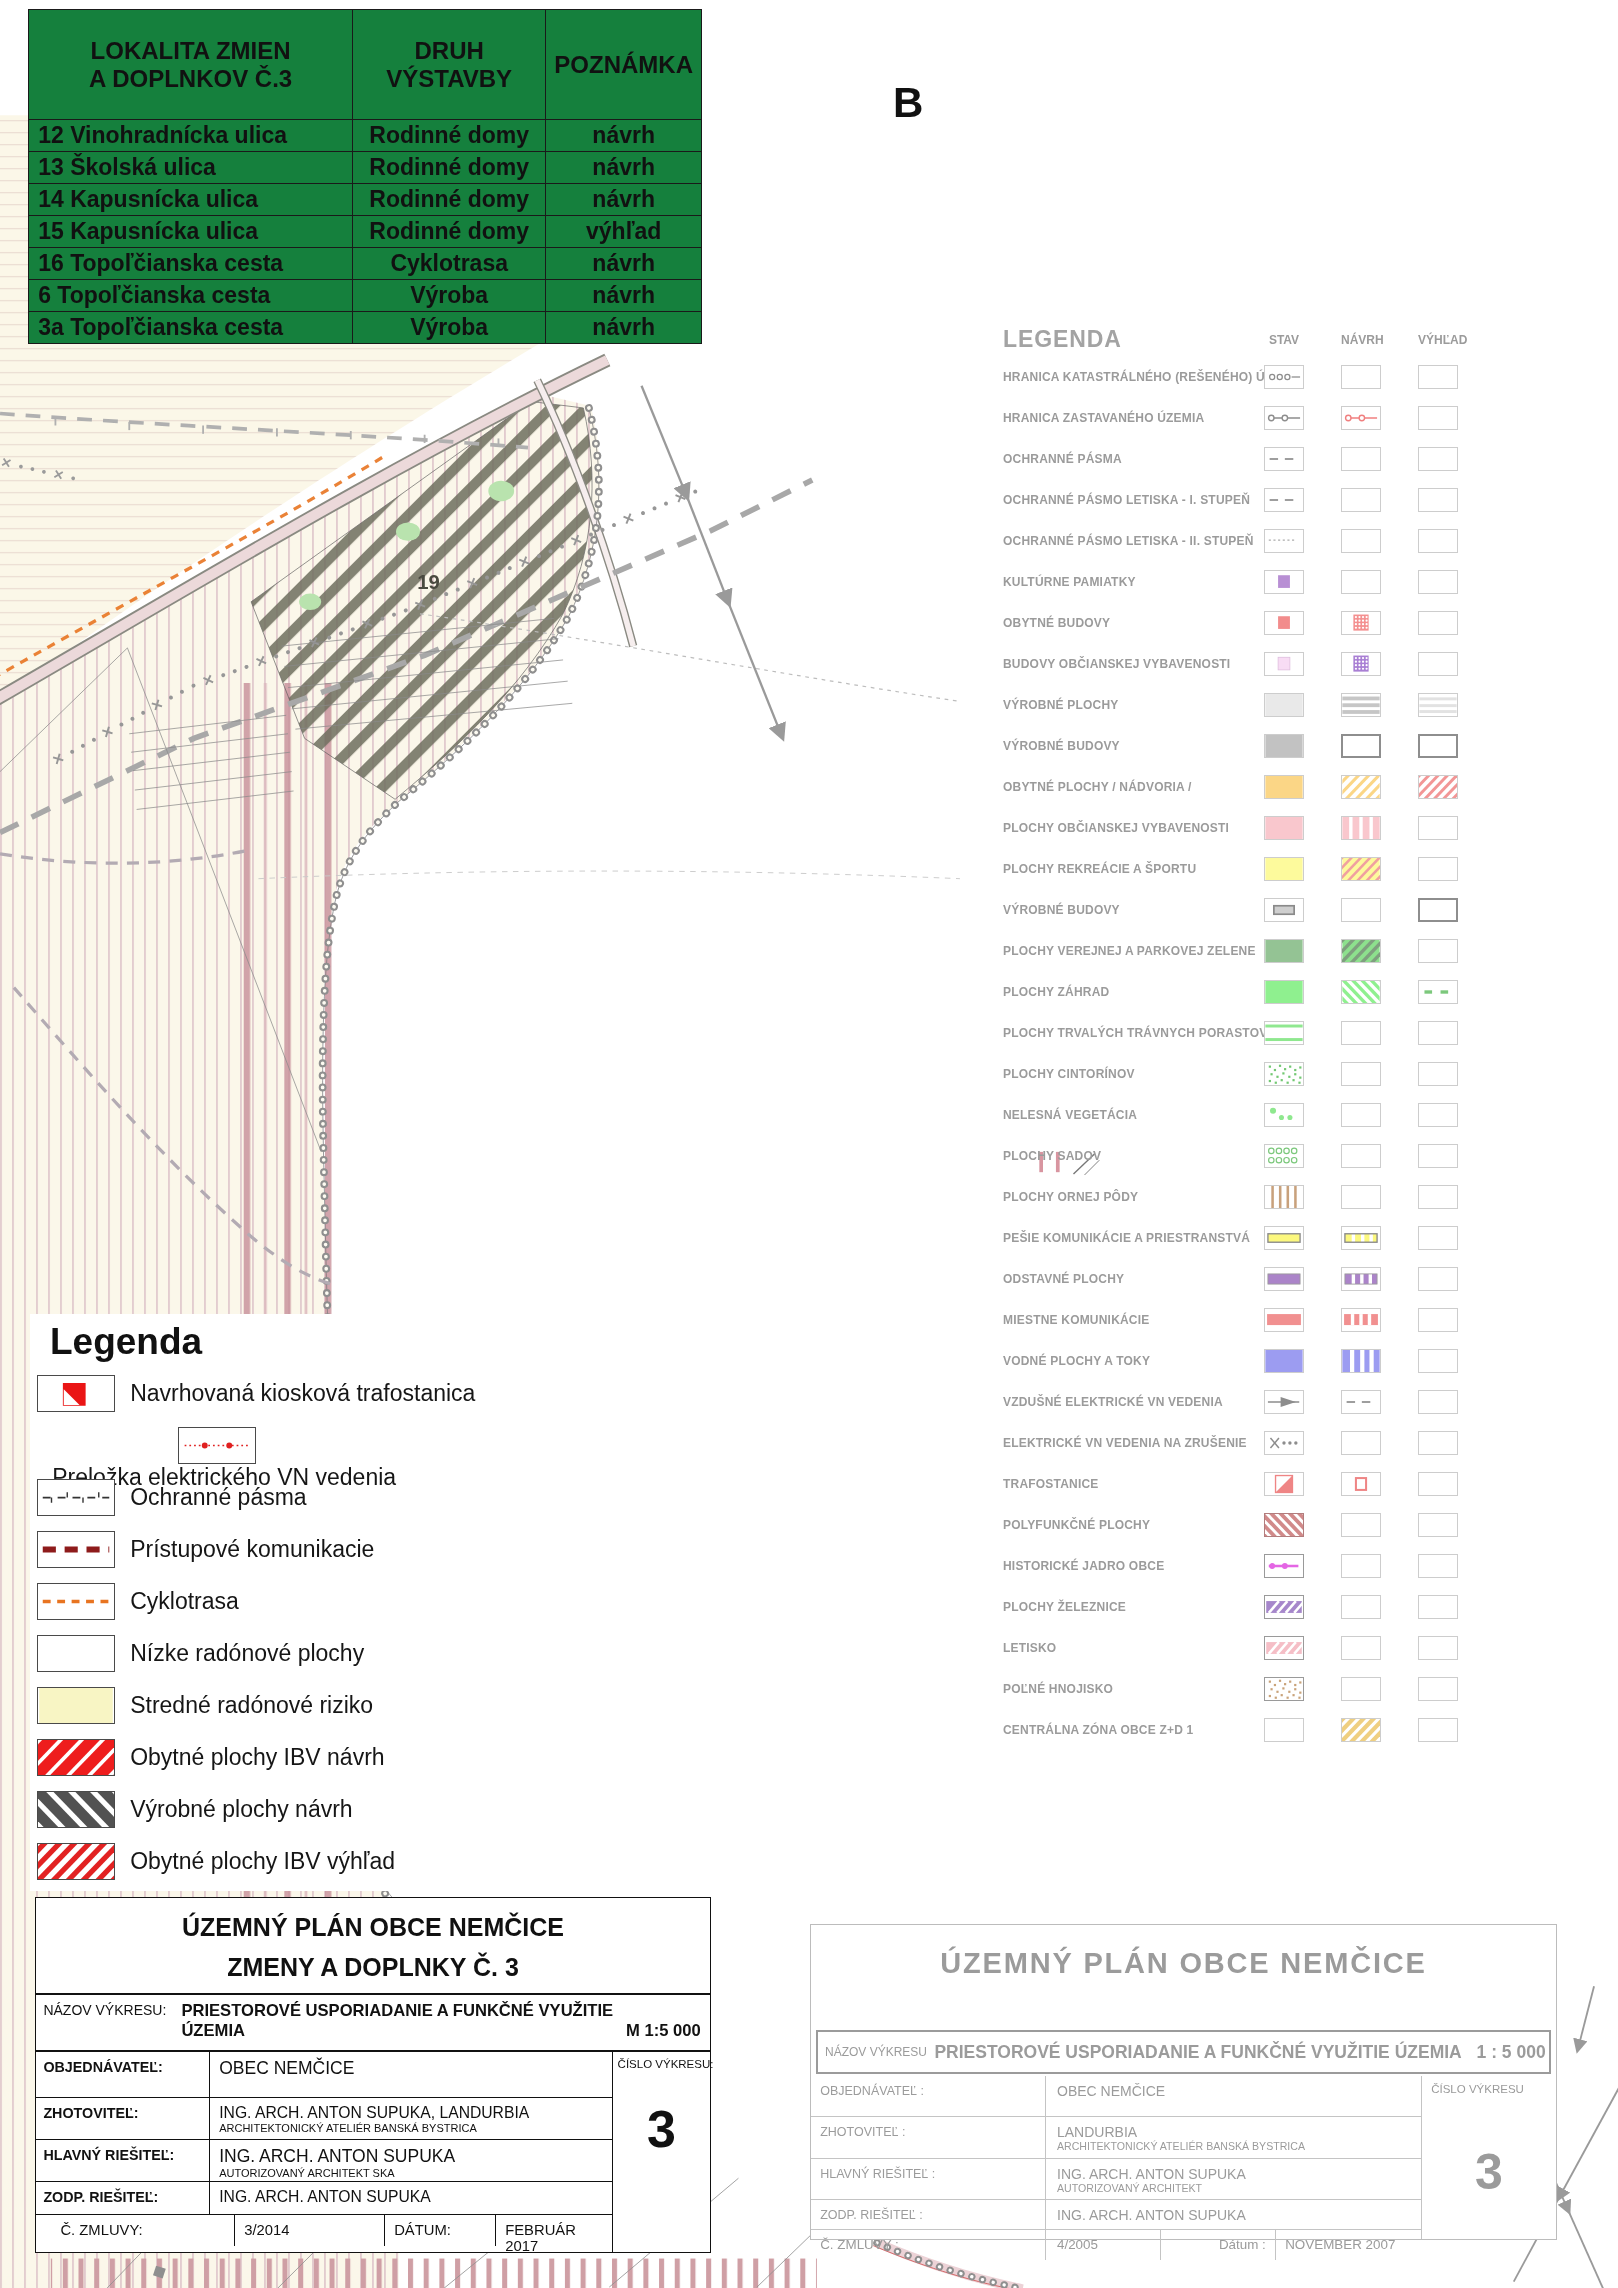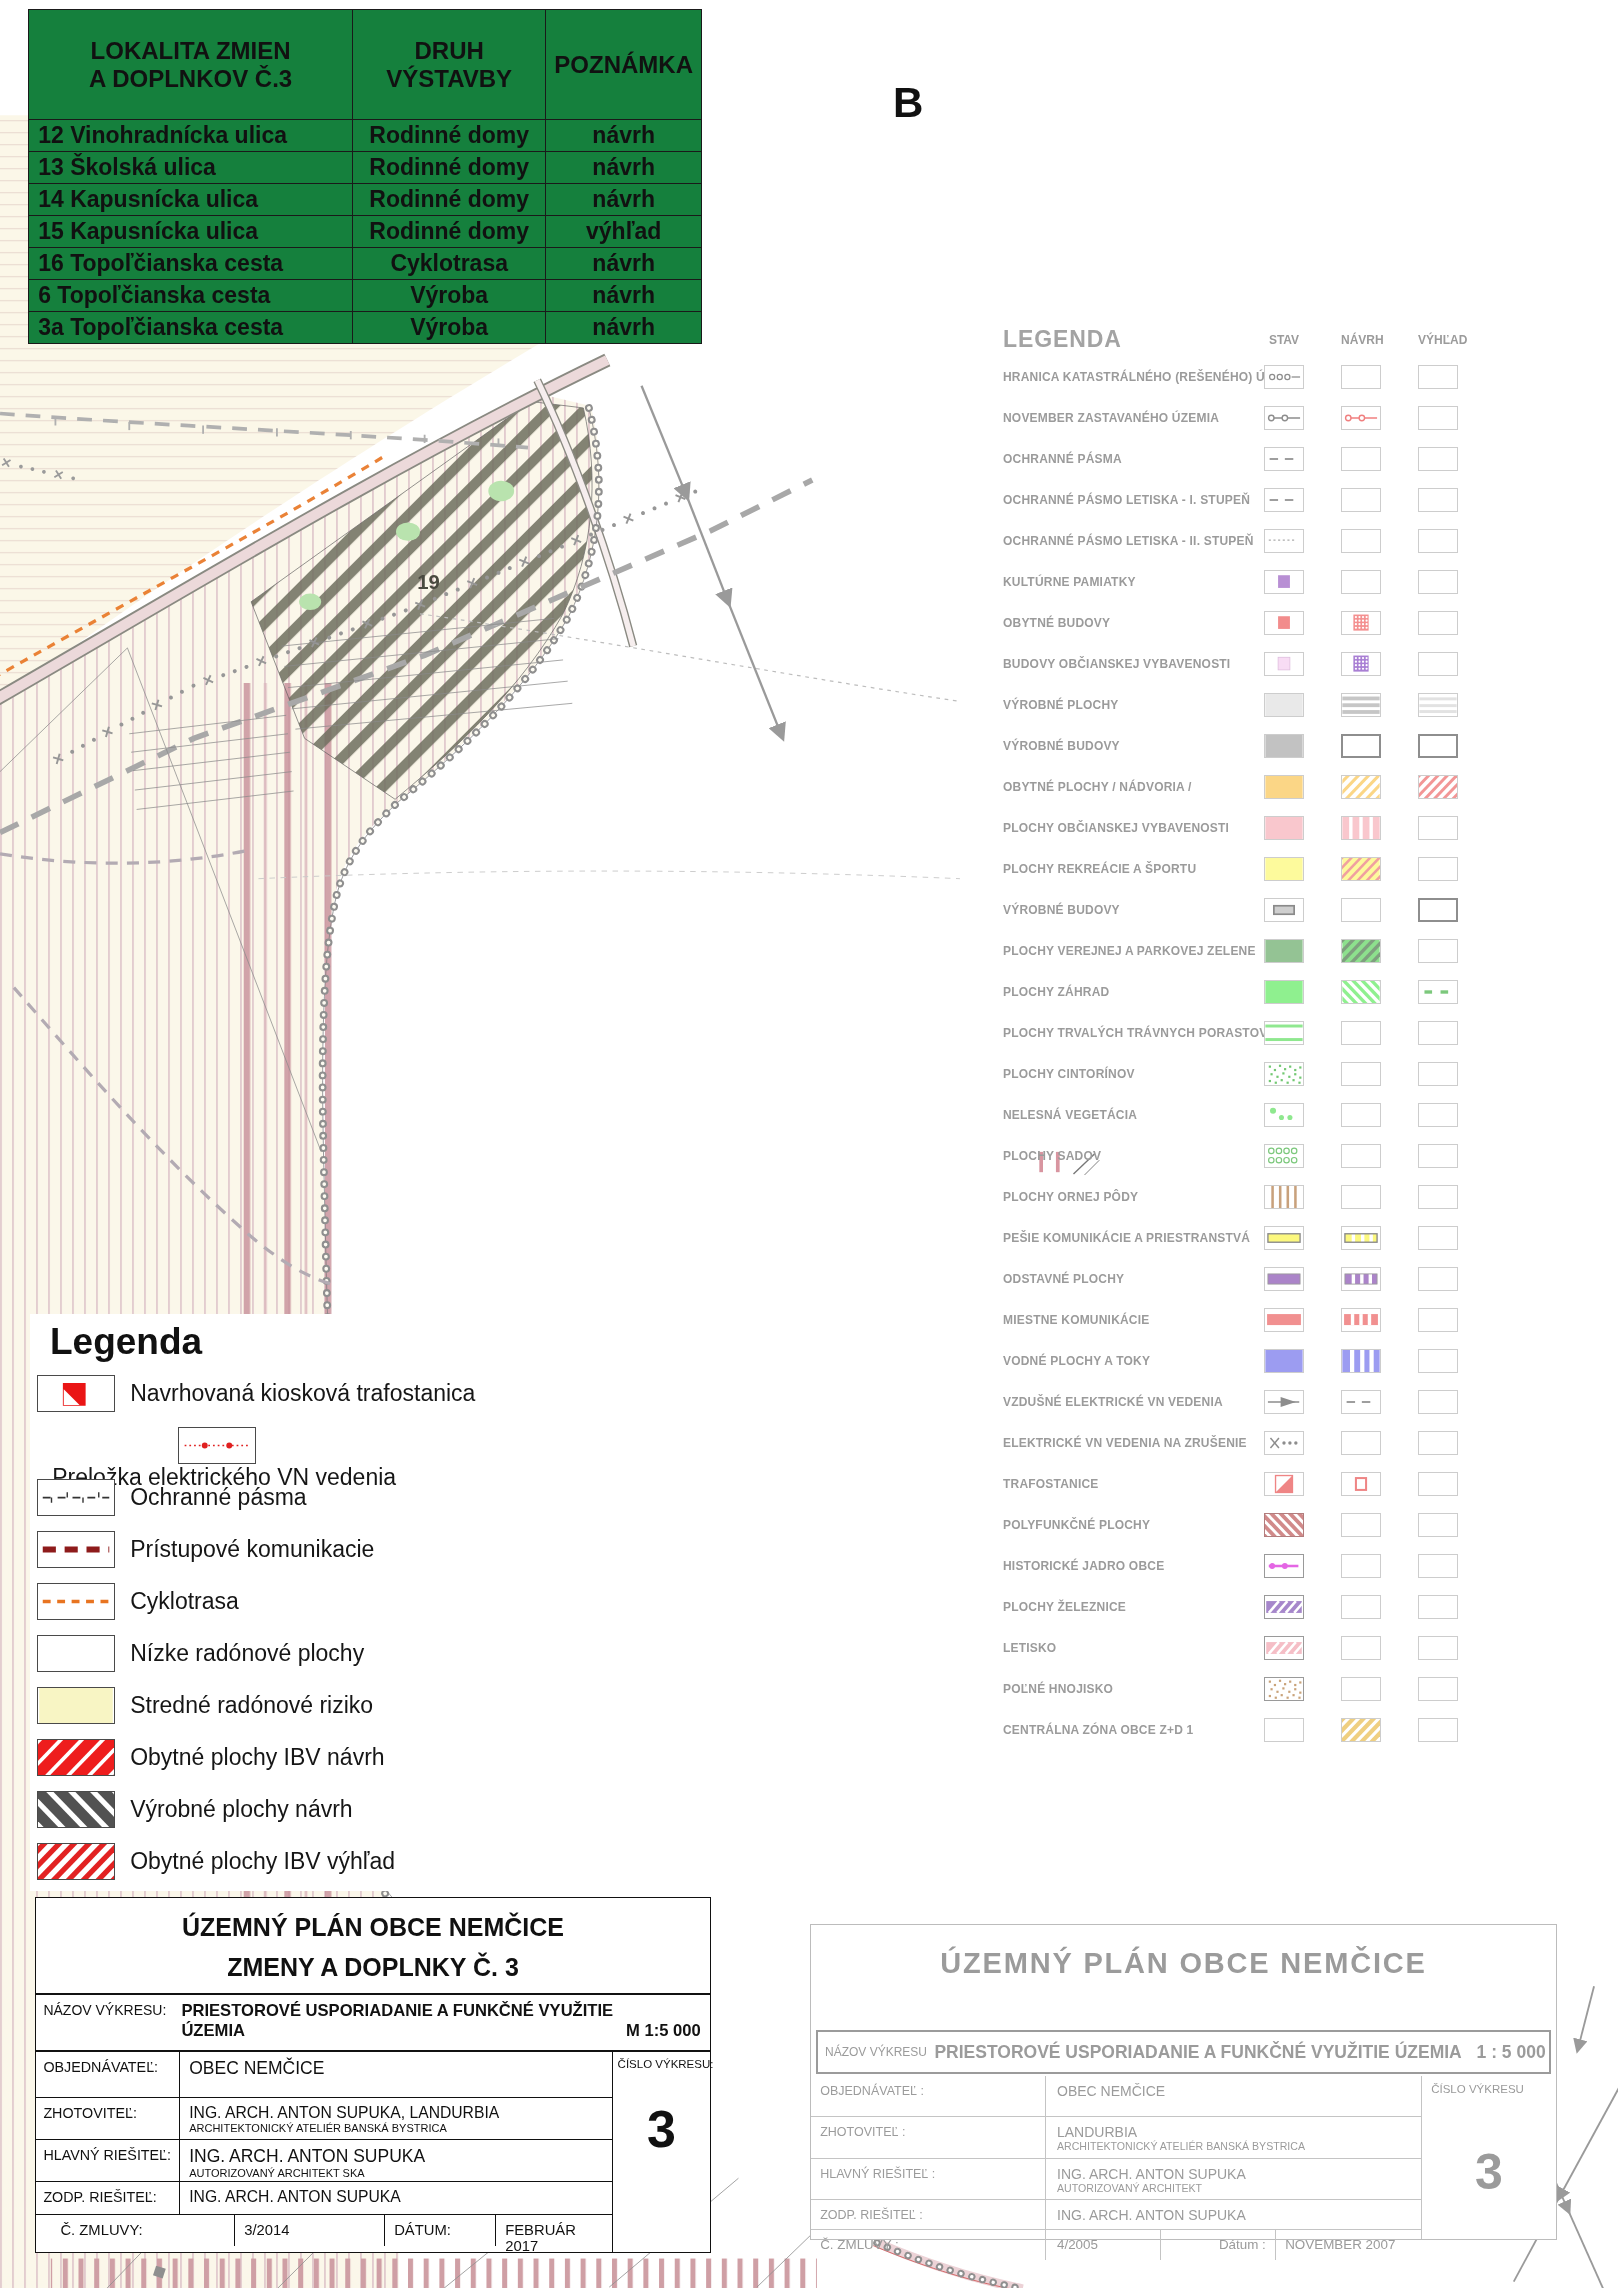--- a/index.html
+++ b/index.html
@@ -49,21 +49,21 @@
   .tbl .bigtitle2{margin-top:11px;text-align:center;font-size:25px;font-weight:bold;}
   .tbl .namerow{position:absolute;left:0;right:0;top:95px;height:59px;border-top:2.8px solid #111;border-bottom:2.8px solid #111;box-sizing:border-box;display:flex;}
   .tbl .namerow .nl{width:138px;padding:7.4px 0 0 7.4px;font-size:14px;}
   .tbl .namerow .nv{flex:1;padding-top:5.5px;font-size:16.6px;font-weight:bold;}
   .tbl .namerow .nv .l2{display:flex;justify-content:space-between;padding-right:9.2px;}
   .tbl .body{position:absolute;left:0;right:98px;top:154px;bottom:0;}
   .tbl .numcol{position:absolute;right:0;top:154px;bottom:0;width:98px;border-left:1.4px solid #111;box-sizing:border-box;text-align:center;}
   .tbl .numcol .nclab{margin-top:5.5px;font-size:11.5px;text-align:left;padding-left:4.6px;white-space:nowrap;}
   .tbl .numcol .ncnum{margin-top:29.5px;font-size:52px;font-weight:bold;}
   .tbl .brow{display:flex;border-bottom:1.4px solid #111;box-sizing:border-box;}
-  .tbl .brow .bl{width:144px;border-right:1.4px solid #111;box-sizing:border-box;font-size:14.3px;padding:7.4px 0 0 7.4px;}
+  .tbl .brow .bl{width:174px;border-right:1.4px solid #111;box-sizing:border-box;font-size:14.3px;padding:7.4px 0 0 7.4px;font-weight:bold;}
   .tbl .brow .bv{flex:1;padding:5.5px 0 0 9.2px;}
   .tbl .v1{font-size:15.7px;}
   .tbl .v1b{font-size:17.5px;}
   .tbl .v2{font-size:11px;}
   .tbl .crow{display:flex;height:31px;padding-left:17px;}
   .tbl .crow div{box-sizing:border-box;padding-top:6.5px;font-size:14.8px;}
   .tbl .crow .cl{width:182px;border-right:1.4px solid #111;padding-left:7.4px;}
   .tbl .crow .cv{width:150px;border-right:1.4px solid #111;padding-left:9.2px;}
   .tbl .crow .cd{width:111px;border-right:1.4px solid #111;padding-left:9.2px;}
   .tbl .crow .cdd{flex:1;padding-left:9.2px;}
@@ -303,21 +303,21 @@
             </svg>
           </div>
           <div class="cell ">
             <svg viewBox="0 0 44 26"></svg>
           </div>
           <div class="cell ">
             <svg viewBox="0 0 44 26"></svg>
           </div>
         </div>
         <div class="rl-row">
-          <span class="rl-lab">NOVEMBER ZASTAVANÉHO ÚZEMIA</span>
+          <span class="rl-lab">HRANICA ZASTAVANÉHO ÚZEMIA</span>
           <div class="cell ">
             <svg viewBox="0 0 44 26">
               <line x1="3" y1="13" x2="41" y2="13" stroke="#8d8d8d" stroke-width="2"></line>
               <circle cx="7" cy="13" r="3.2" fill="#fff" stroke="#8d8d8d" stroke-width="1.6"></circle>
               <circle cx="23" cy="13" r="3.2" fill="#fff" stroke="#8d8d8d" stroke-width="1.6"></circle>
             </svg>
           </div>
           <div class="cell ">
             <svg viewBox="0 0 44 26">
               <line x1="3" y1="13" x2="41" y2="13" stroke="#f07f7f" stroke-width="2"></line>

